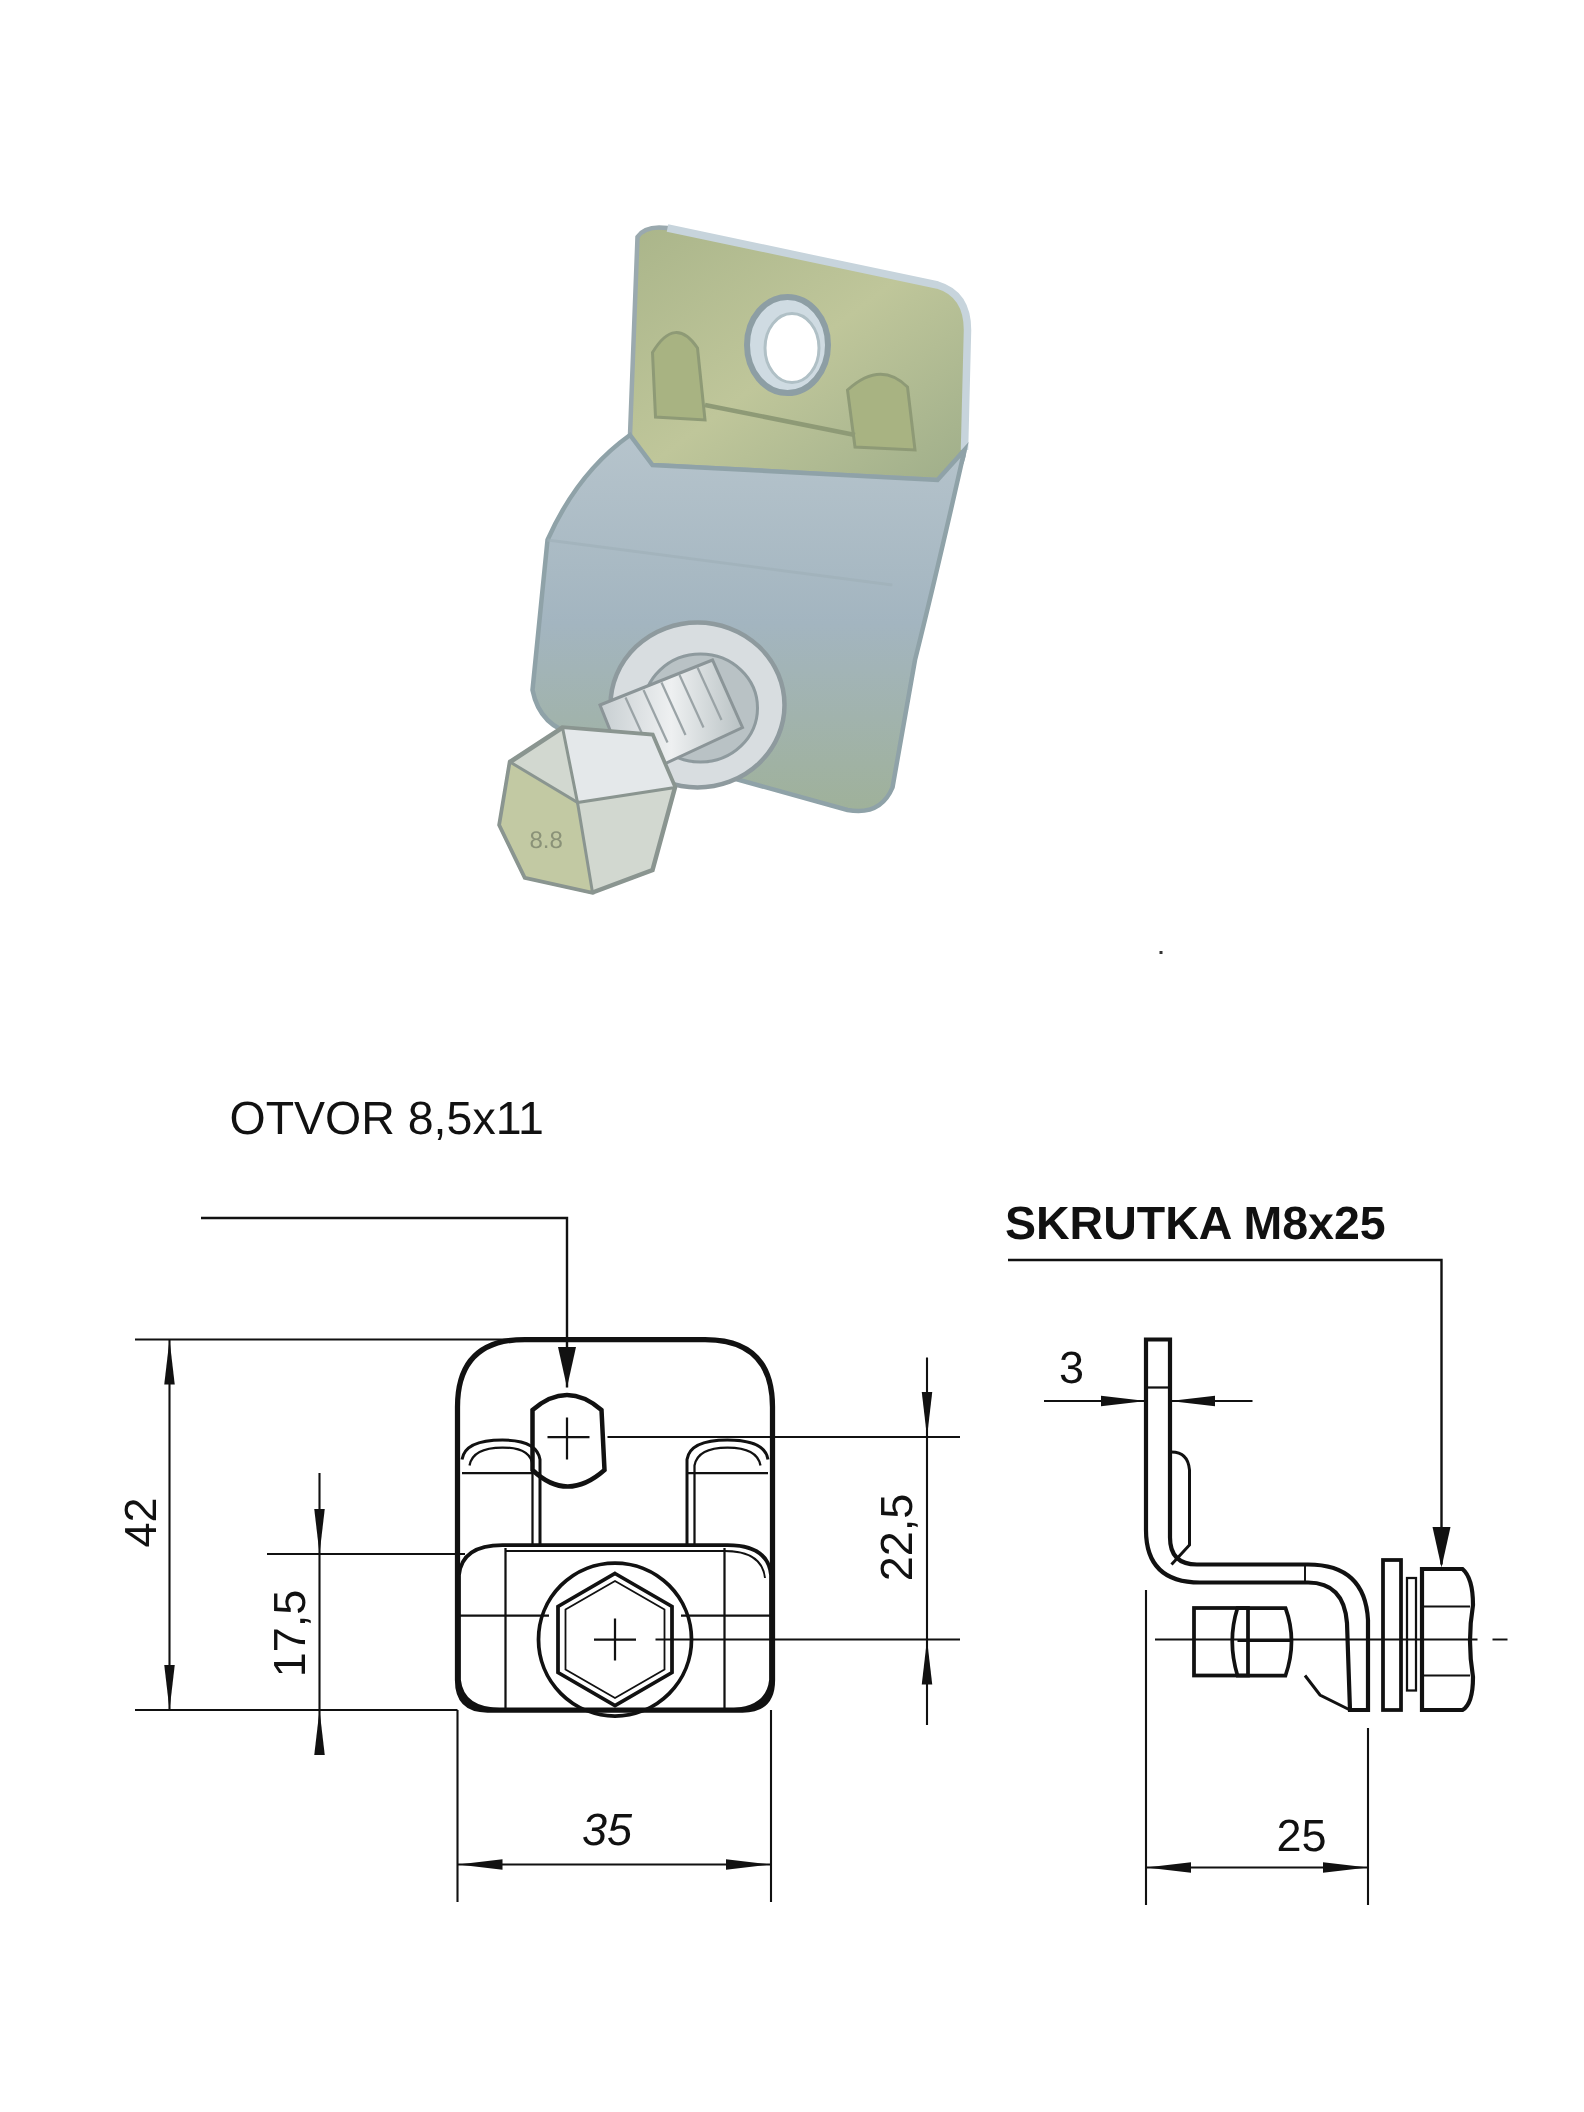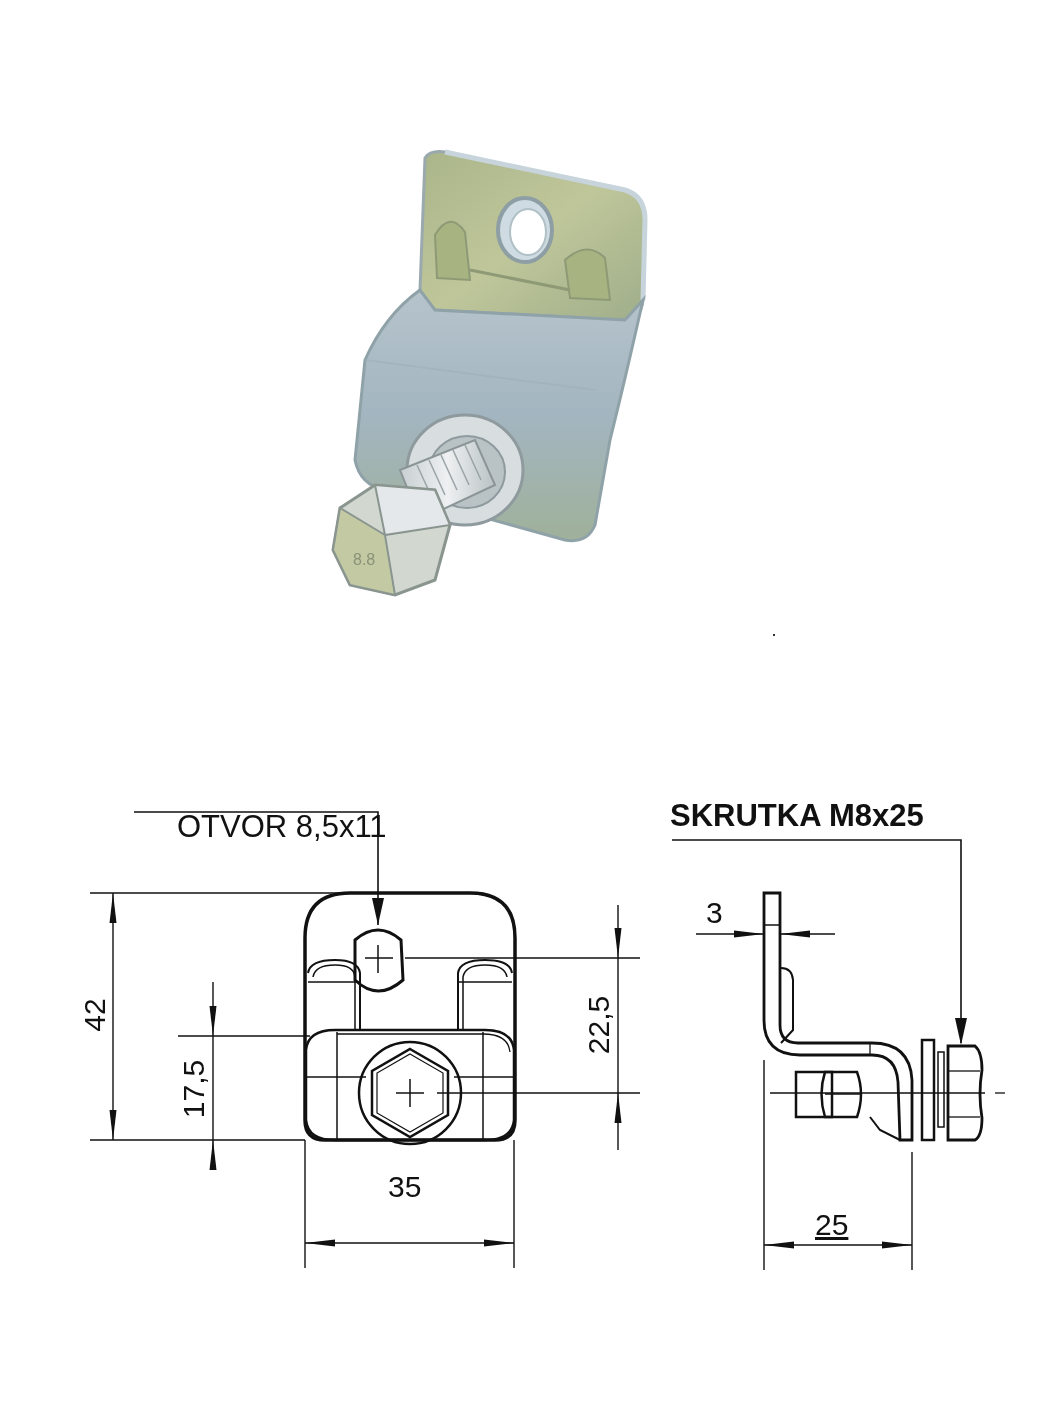--- a/index.html
+++ b/index.html
@@ -154,24 +154,24 @@
 
     <line x1="696" y1="934" x2="764" y2="934" stroke-width="1.4" marker-end="url(#arrL)"></line>
     <line x1="835" y1="934" x2="780" y2="934" stroke-width="1.4" marker-end="url(#arrL)"></line>
 
     <line x1="764" y1="1060" x2="764" y2="1270" stroke-width="1.4"></line>
     <line x1="912" y1="1152" x2="912" y2="1270" stroke-width="1.4"></line>
     <line x1="764" y1="1245" x2="912" y2="1245" stroke-width="1.4" marker-start="url(#arrL)" marker-end="url(#arrL)"></line>
   </g>
 </svg>
 
-<div class="lbl callout" style="left:153px; top:811px;margin-left:24px;">OTVOR 8,5x11</div>
+<div class="lbl callout" style="left:153px; top:730px;">OTVOR 8,5x11</div>
 <div class="lbl callout" style="left:670px; top:800px;font-weight:bold;">SKRUTKA M8x25</div>
 
 <div class="lbl dim rot" style="left:78px; top:1000px;">42</div>
 <div class="lbl dim rot" style="left:165px; top:1074px;">17,5</div>
 <div class="lbl dim rot" style="left:570px; top:1010px;">22,5</div>
-<div class="lbl dim" style="left:388px; top:1172px;">35</div>
+<div class="lbl dim" style="left:388px; top:1206px;font-style:italic;">35</div>
 
 <div class="lbl dim" style="left:706px; top:898px;">3</div>
-<div class="lbl dim" style="left:815px; top:1210px;text-decoration:underline;">25</div>
+<div class="lbl dim" style="left:851px; top:1210px;">25</div>
 
 <div class="dot" style="left:773px; top:634px;"></div>
 
 </body></html>

